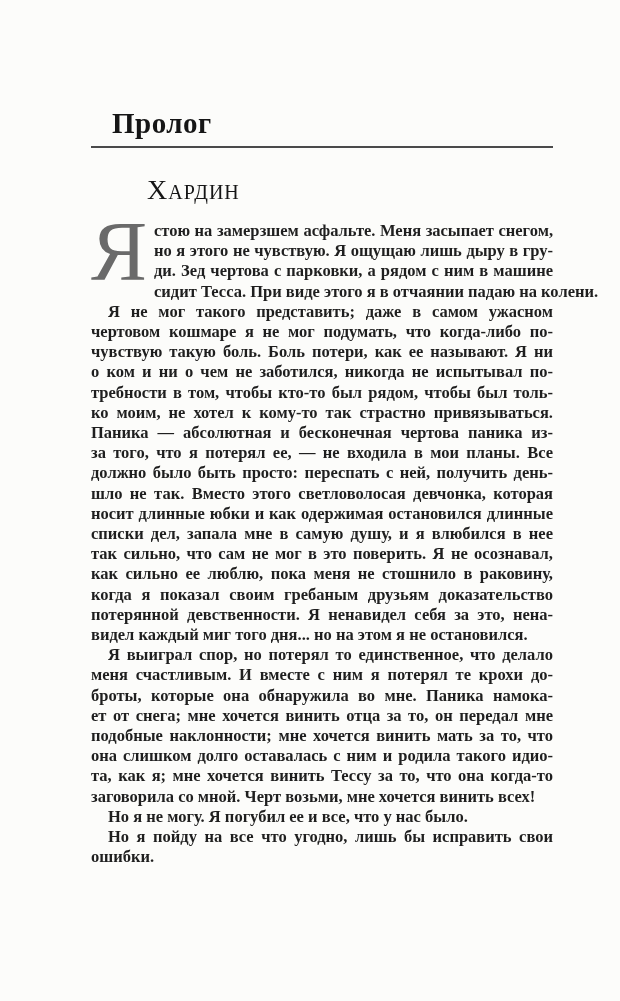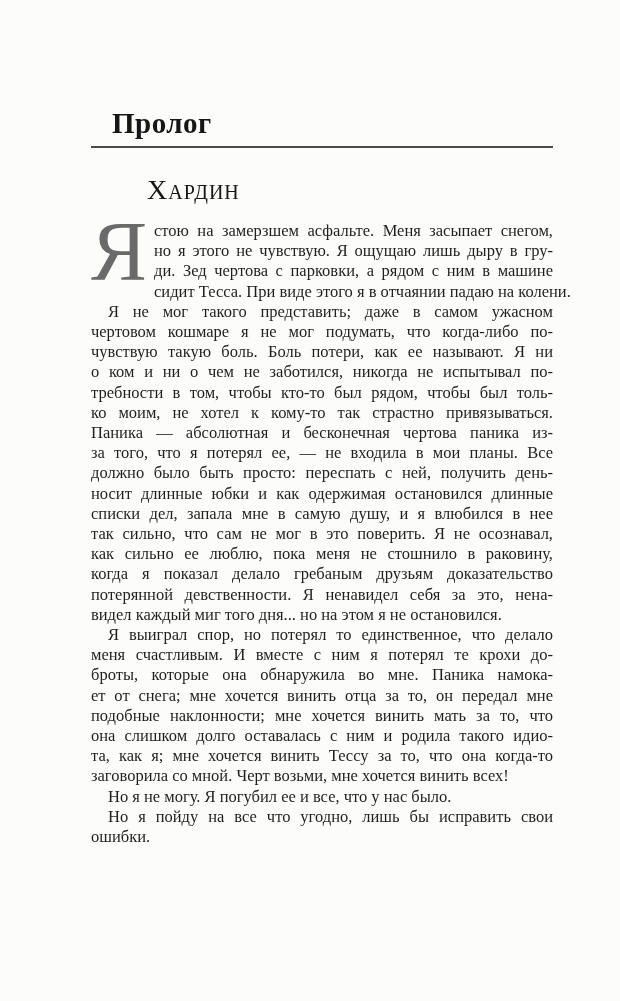--- a/index.html
+++ b/index.html
@@ -50,20 +50,21 @@
     left:79px;top:221px;
     width:462px;
     font-size:16.5px;
     line-height:20.2px;
   }
   .paragraph{margin:0;}
   .line{
     text-align:justify;
     text-align-last:justify;
     white-space:nowrap;
+    font-weight:bold;
   }
   .line.para-end{
     text-align-last:left;
   }
   .line.indent{
     text-indent:17px;
   }
   .dropcap{
     float:left;
     display:block;
@@ -94,25 +95,26 @@
       <div class="paragraph">
         <div class="line indent">Я не мог такого представить; даже в самом ужасном</div>
         <div class="line">чертовом кошмаре я не мог подумать, что когда-либо по-</div>
         <div class="line">чувствую такую боль. Боль потери, как ее называют. Я ни</div>
         <div class="line">о ком и ни о чем не заботился, никогда не испытывал по-</div>
         <div class="line">требности в том, чтобы кто-то был рядом, чтобы был толь-</div>
         <div class="line">ко моим, не хотел к кому-то так страстно привязываться.</div>
         <div class="line">Паника — абсолютная и бесконечная чертова паника из-</div>
         <div class="line">за того, что я потерял ее, — не входила в мои планы. Все</div>
         <div class="line">должно было быть просто: переспать с ней, получить день-</div>
+        <div class="line">шло не так. Вместо этого светловолосая девчонка, которая</div>
         <div class="line">носит длинные юбки и как одержимая остановился длинные</div>
         <div class="line">списки дел, запала мне в самую душу, и я влюбился в нее</div>
         <div class="line">так сильно, что сам не мог в это поверить. Я не осознавал,</div>
         <div class="line">как сильно ее люблю, пока меня не стошнило в раковину,</div>
-        <div class="line">когда я показал делало гребаным друзьям доказательство</div>
+        <div class="line">когда я показал своим гребаным друзьям доказательство</div>
         <div class="line">потерянной девственности. Я ненавидел себя за это, нена-</div>
         <div class="line para-end">видел каждый миг того дня... но на этом я не остановился.</div>
       </div>
       <div class="paragraph">
         <div class="line indent">Я выиграл спор, но потерял то единственное, что делало</div>
         <div class="line">меня счастливым. И вместе с ним я потерял те крохи до-</div>
         <div class="line">броты, которые она обнаружила во мне. Паника намока-</div>
         <div class="line">ет от снега; мне хочется винить отца за то, он передал мне</div>
         <div class="line">подобные наклонности; мне хочется винить мать за то, что</div>
         <div class="line">она слишком долго оставалась с ним и родила такого идио-</div>

